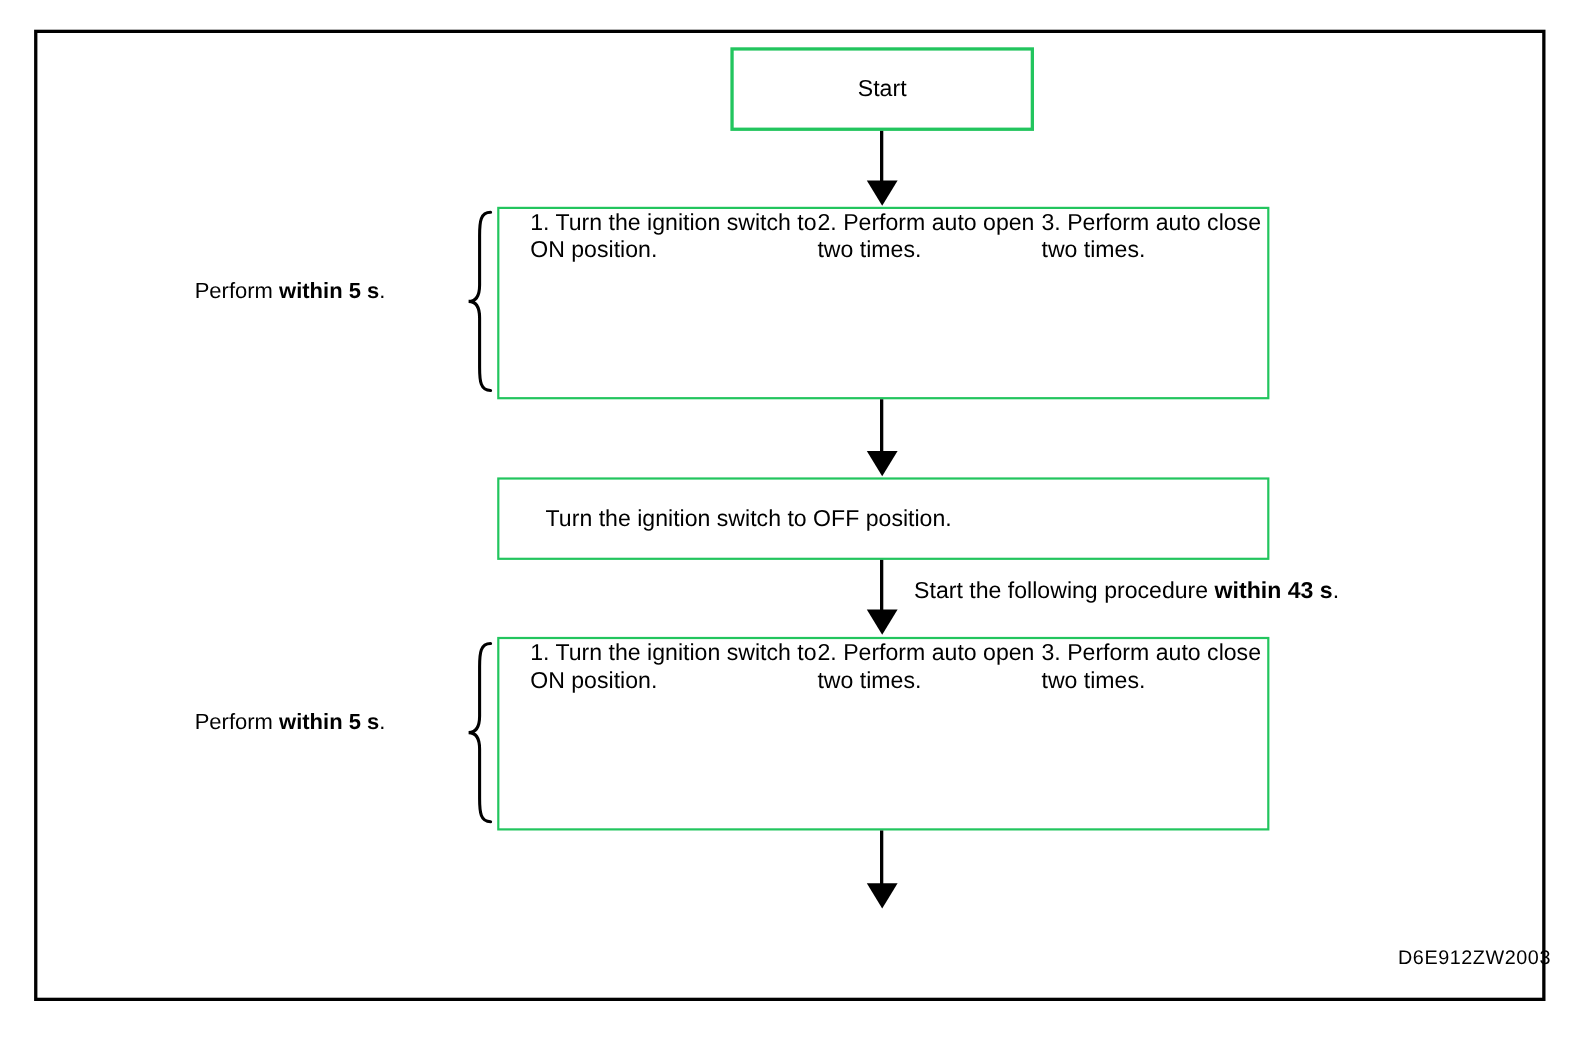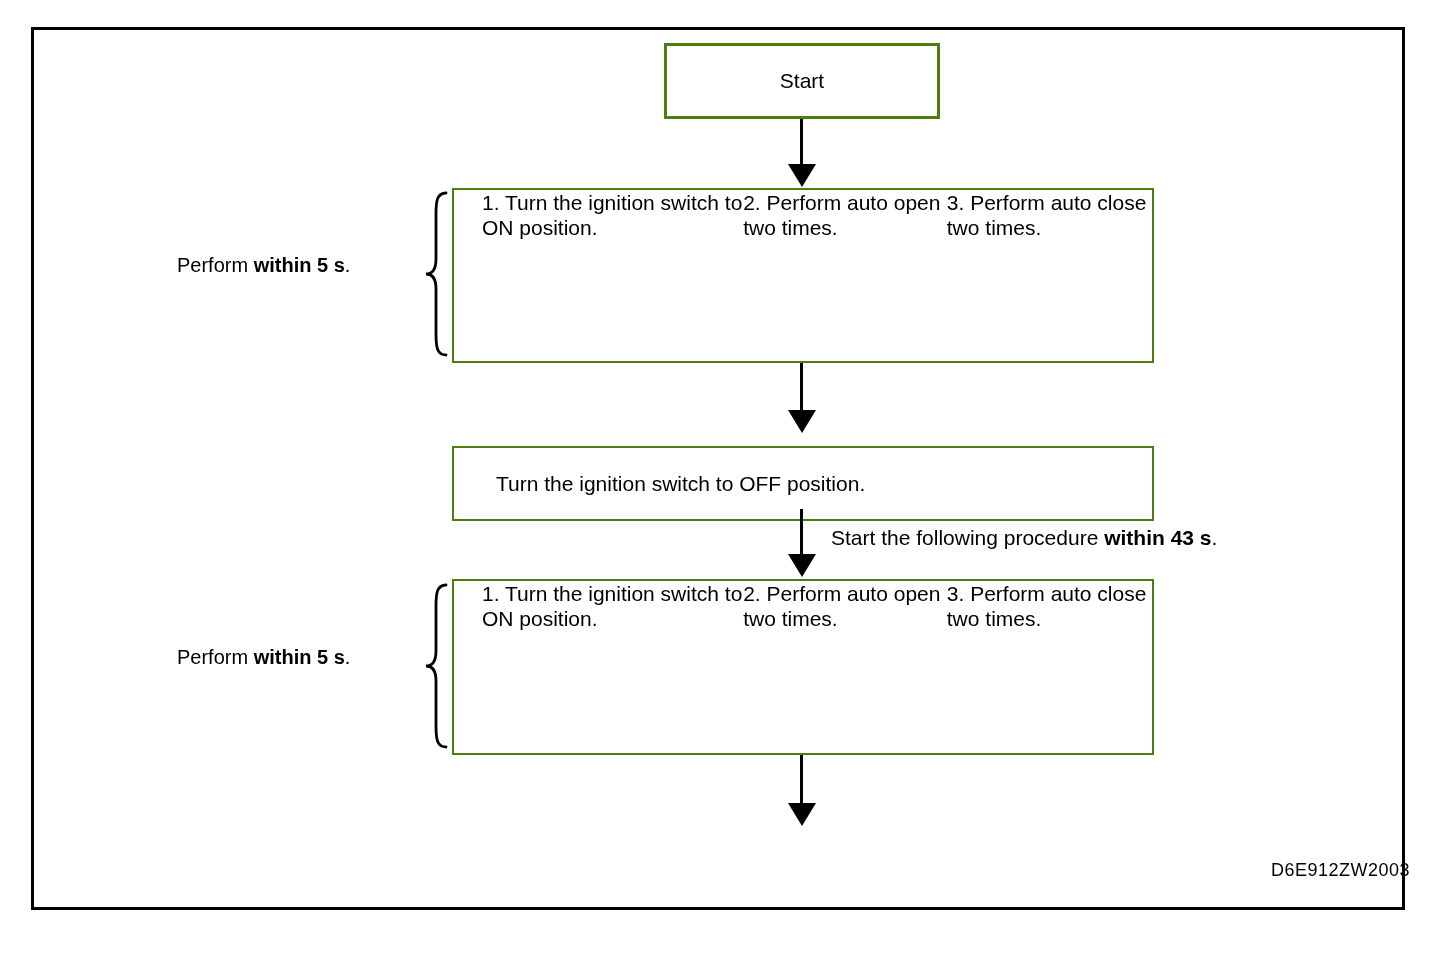--- a/index.html
+++ b/index.html
@@ -23,21 +23,21 @@
     left: 31px;
     top: 27px;
     width: 1374px;
     height: 883px;
     border: 3px solid #000;
     box-sizing: border-box;
     background: #ffffff;
   }
   .node {
     position: absolute;
-    border: 3px solid #4d7c0f;
+    border: 3px solid #22c55e;
     box-sizing: border-box;
     background: #ffffff;
     font-size: 21px;
     line-height: 1.2;
   }
   .node-start {
     left: 664px;
     top: 43px;
     width: 276px;
     height: 76px;
@@ -58,21 +58,21 @@
   .node-proc-2 { top: 579px; }
   .node-wide {
     left: 452px;
     width: 702px;
     height: 75px;
     border-width: 2px;
     display: flex;
     align-items: center;
   }
   .node-off {
-    top: 446px;
+    top: 434px;
     padding-left: 42px;
   }
   .node-done {
     top: 827px;
     height: 74px;
     justify-content: center;
   }
   .vline {
     position: absolute;
     left: 800px;

